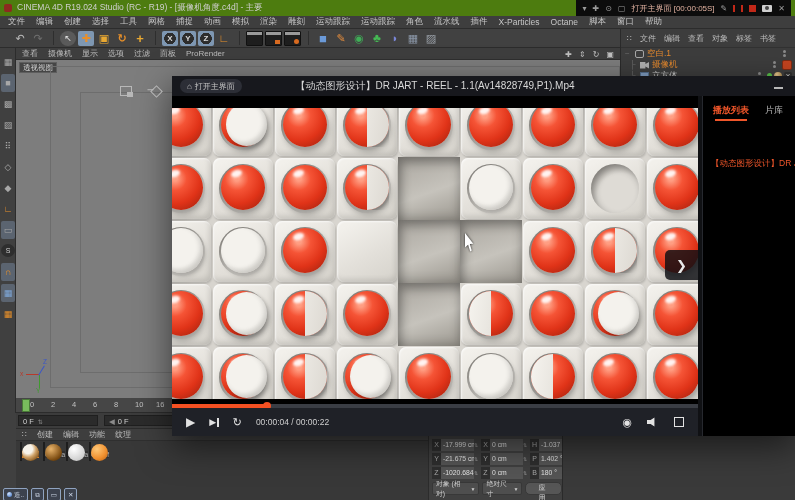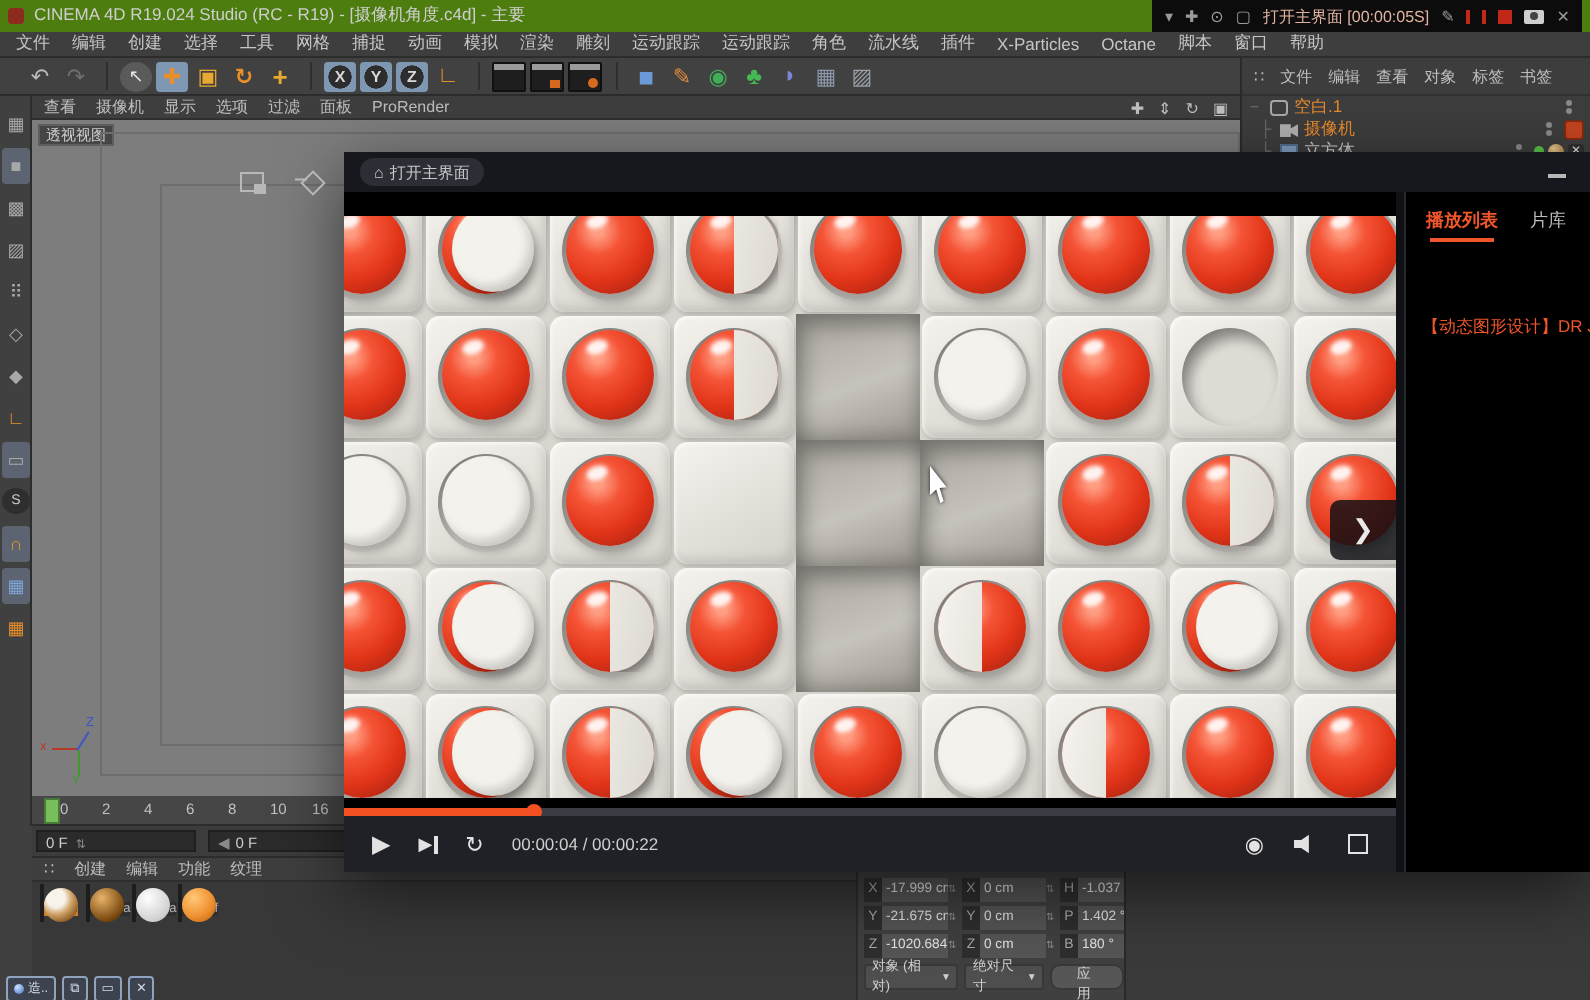--- a/index.html
+++ b/index.html
@@ -454,20 +454,21 @@
     <span class="tbtn" data-name="minimize-button">▭</span>
     <span class="tbtn" data-name="close-button">✕</span>
   </div>
 
   <div class="abs" id="player" data-name="video-player-window">
     <div id="ptitle" data-name="player-titlebar">
       <span id="home-btn" data-name="open-main-ui-button">
           <span data-name="home-icon">⌂</span>
           <span>打开主界面</span>
         </span>
+      <span id="ptitle-text" data-name="player-title">【动态图形设计】DR JART - REEL - 1.1(Av14828749,P1).Mp4</span>
       <span class="pwin-ic ic-mini" style="right:52px;" data-name="mini-player-icon"></span>
       <span class="pwin-ic ic-pin" style="right:32px;" data-name="pin-icon"></span>
       <span class="pwin-ic ic-minbar" style="right:12px;" data-name="minimize-player-icon"></span>
     </div>
 
     <div id="pvideo" data-name="video-area">
       <div id="scene" data-name="video-frame-scene">
         <div id="grid">
             <div class="cell c-S" data-name="cube-cell" style="left: 0px; top: 0px;">
               <div class="tile"></div>

